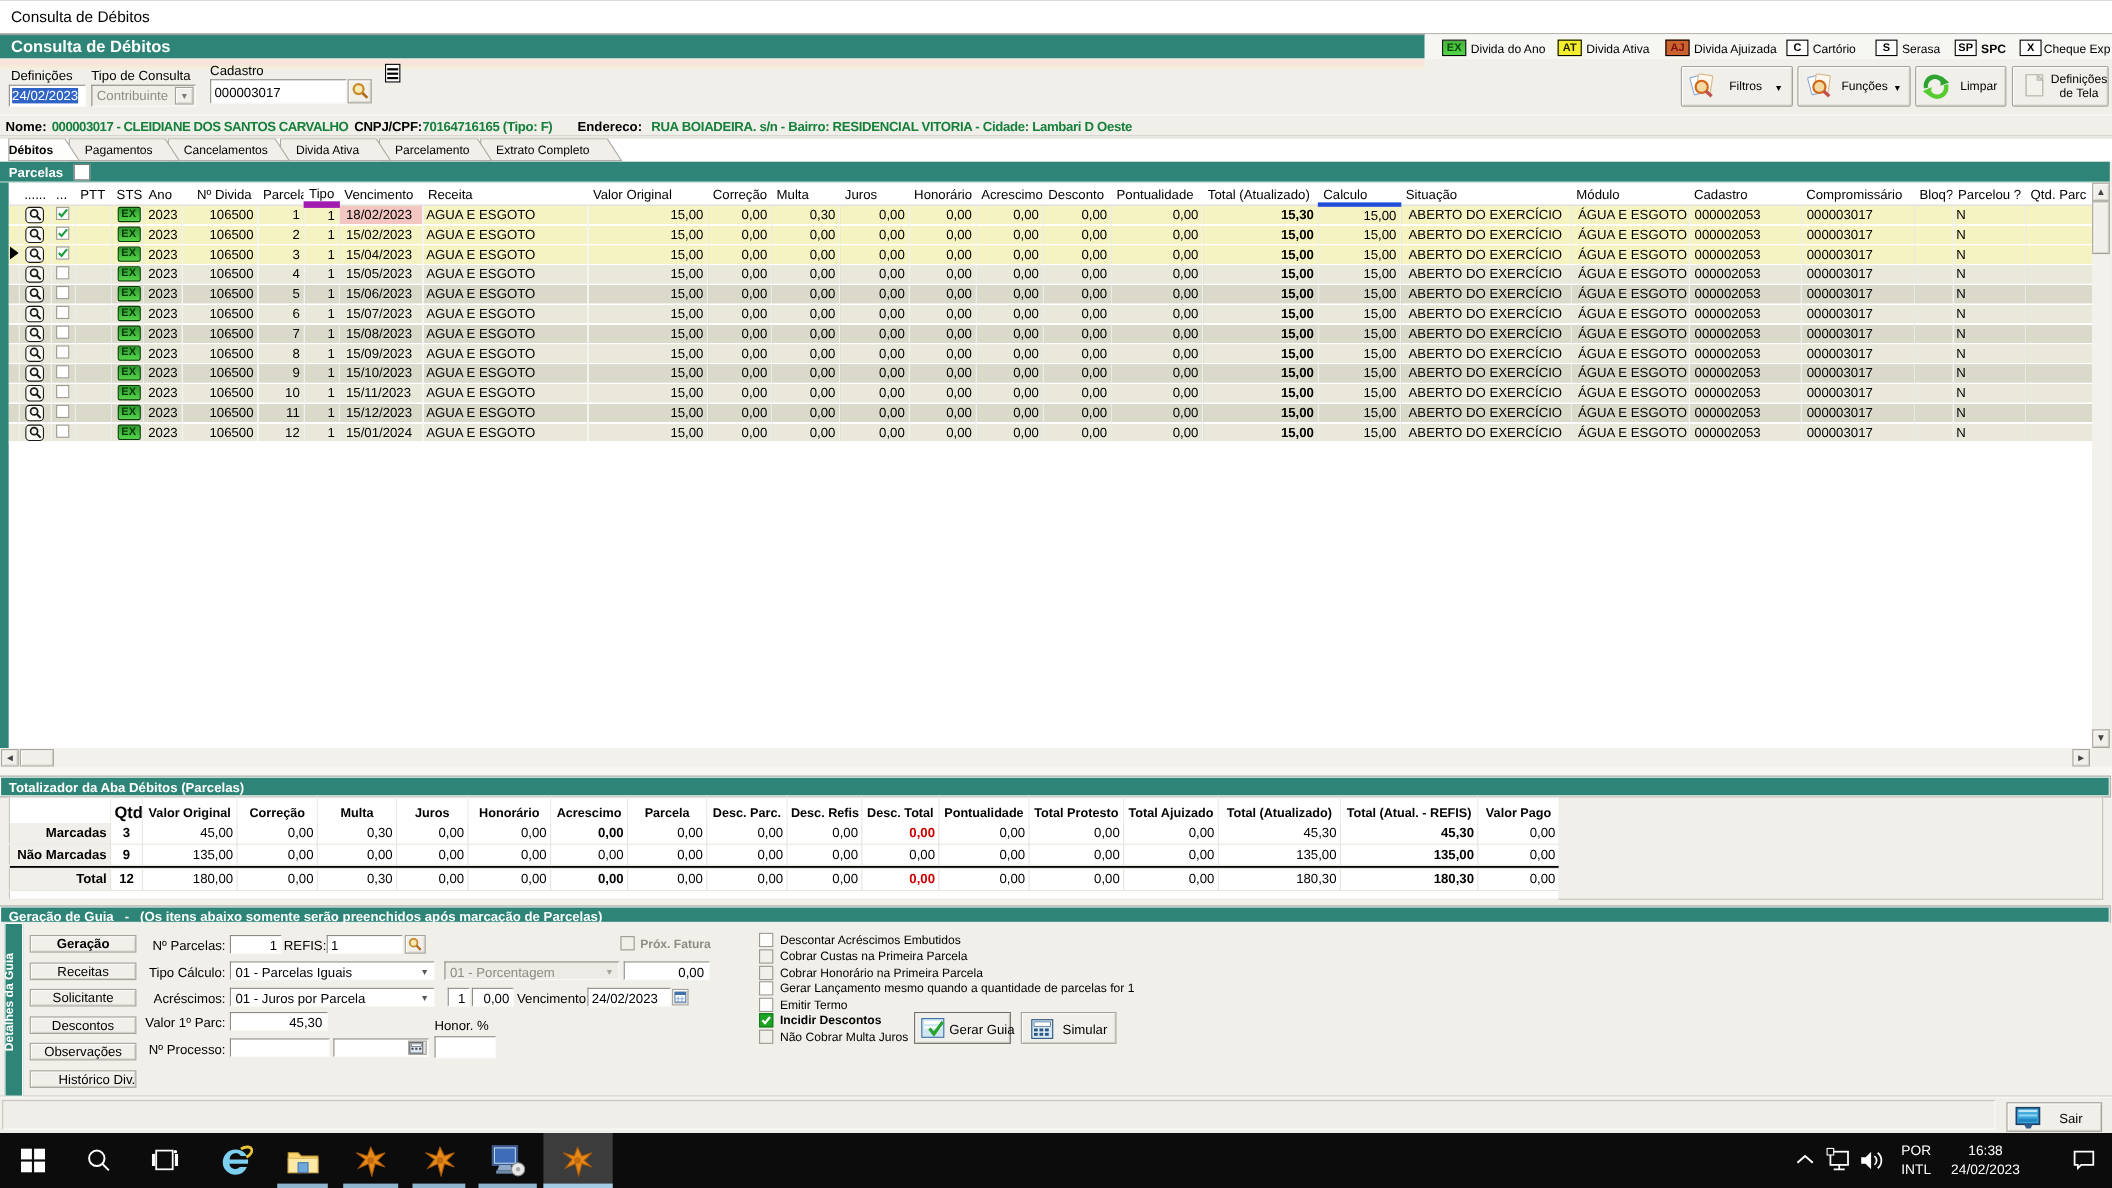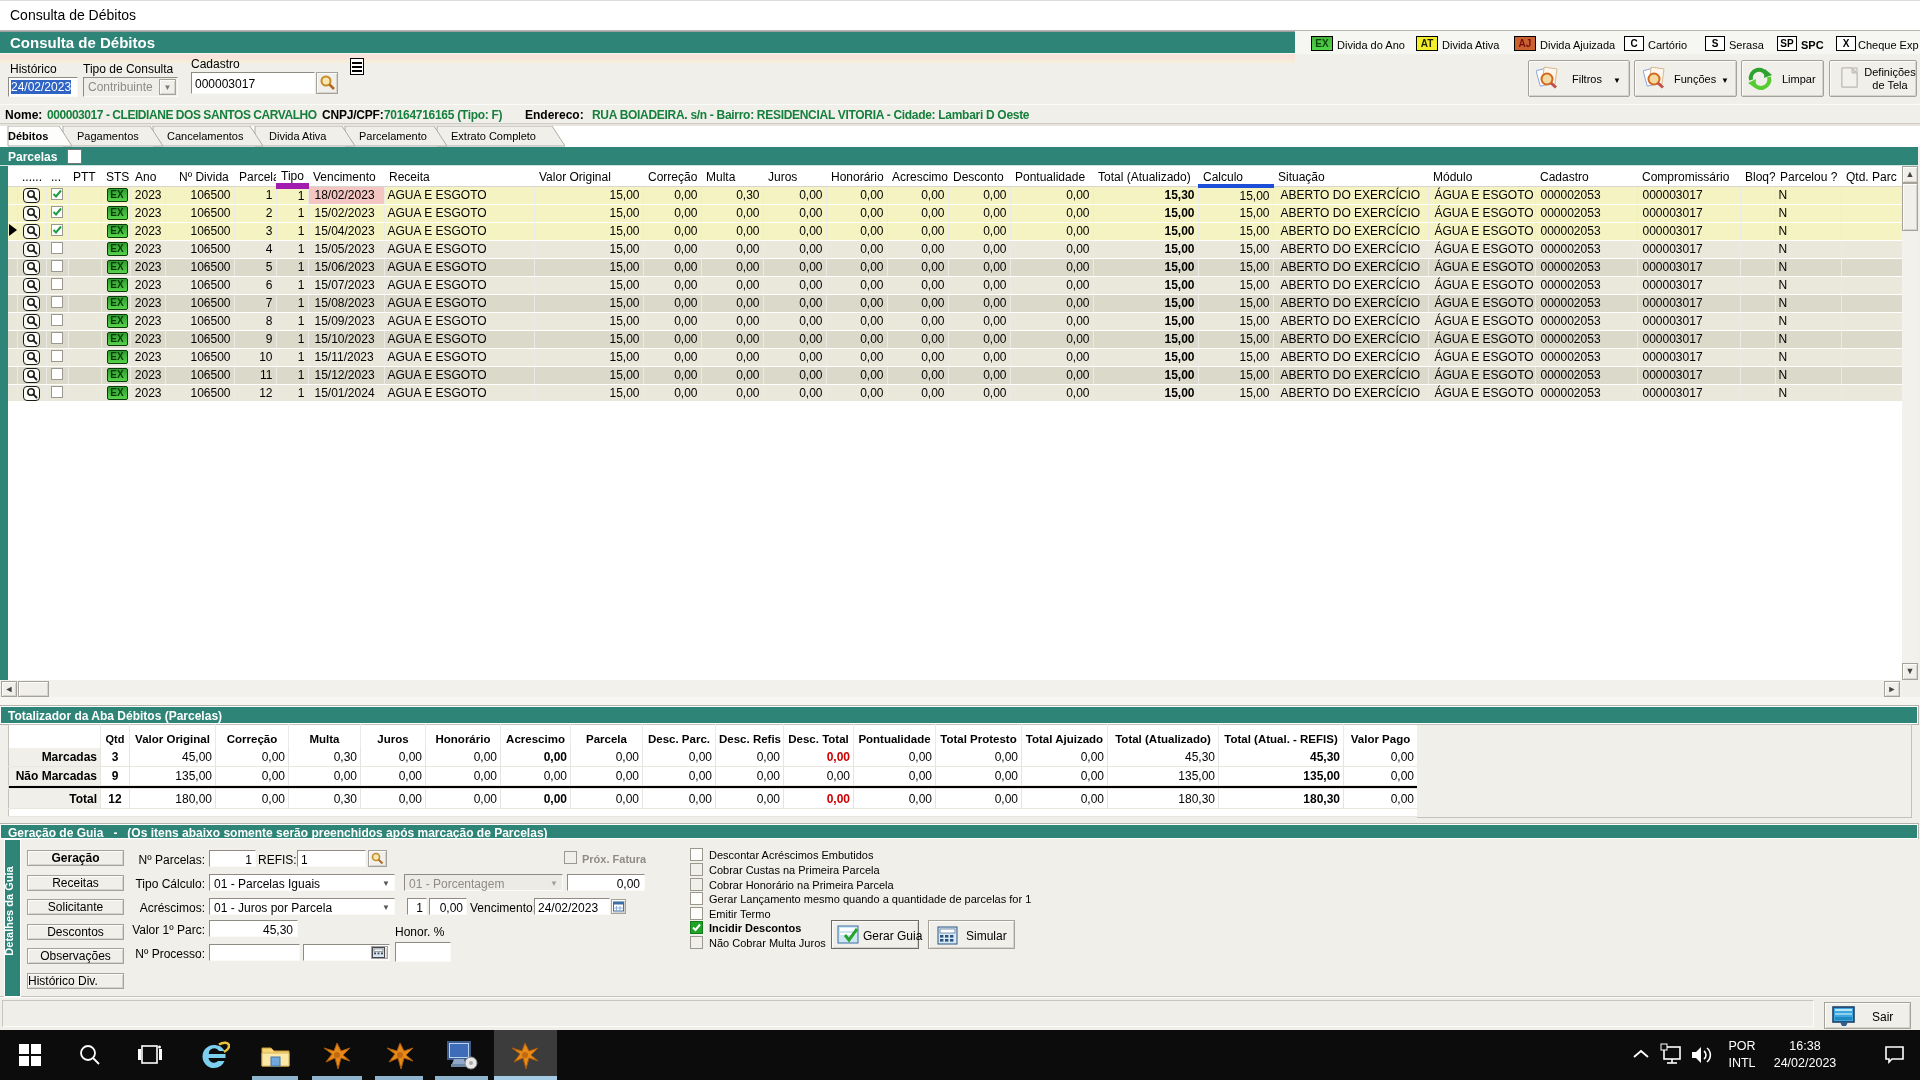--- a/index.html
+++ b/index.html
@@ -35,21 +35,21 @@
 <div class="abs" style="left:1624px;top:36px;width:20px;height:15px;border:1px solid #000;background:#fff;color:#000;font-weight:bold;font-size:10px;text-align:center;line-height:13px;">C</div>
 <div class="abs f11" style="left:1648px;top:39px;">Cartório</div>
 <div class="abs" style="left:1705px;top:36px;width:20px;height:15px;border:1px solid #000;background:#fff;color:#000;font-weight:bold;font-size:10px;text-align:center;line-height:13px;">S</div>
 <div class="abs f11" style="left:1729px;top:39px;">Serasa</div>
 <div class="abs" style="left:1777px;top:36px;width:20px;height:15px;border:1px solid #000;background:#fff;color:#000;font-weight:bold;font-size:10px;text-align:center;line-height:13px;">SP</div>
 <div class="abs f11" style="left:1801px;top:39px;font-weight:bold;">SPC</div>
 <div class="abs" style="left:1836px;top:36px;width:20px;height:15px;border:1px solid #000;background:#fff;color:#000;font-weight:bold;font-size:10px;text-align:center;line-height:13px;">X</div>
 <div class="abs f11" style="left:1858px;top:39px;white-space:nowrap;">Cheque Exp</div>
 <div class="abs" style="left:0;top:54px;width:1920px;height:50px;background:#F0EFE9;"></div>
 <div class="abs" style="left:0;top:54px;width:1295px;height:10px;background:linear-gradient(#F9E3DB 40%,#F4EFD8 75%,#F0EFE9);"></div>
-<div class="abs" style="left:10px;top:62px;">Histórico</div>
+<div class="abs" style="left:10px;top:62px;">Definições</div>
 <div class="abs" style="left:83px;top:62px;">Tipo de Consulta</div>
 <div class="abs" style="left:191px;top:57px;">Cadastro</div>
 <div class="abs sunk" style="left:8px;top:77px;width:70px;height:20px;padding:2px 2px;"><span style="background:#2F63C4;color:#fff;">24/02/2023</span></div>
 <div class="abs sunk" style="left:83px;top:77px;width:95px;height:20px;background:#EFEEE9;color:#8F8C84;padding:2px 4px;">Contribuinte<div class="abs btn3d" style="right:1px;top:1px;width:17px;height:16px;text-align:center;color:#7a7a74;font-size:8px;line-height:16px;">▼</div></div>
 <div class="abs sunk" style="left:191px;top:72px;width:124px;height:22px;padding:4px 3px;">000003017</div>
 <div class="abs btn3d" style="left:316px;top:72px;width:22px;height:22px;"><svg width="20" height="20" viewBox="0 0 20 20">
       <circle cx="9" cy="8" r="4.5" fill="#F7E9B0" stroke="#C98A2C" stroke-width="2"></circle>
       <line x1="12.5" y1="11.5" x2="17" y2="16" stroke="#B06A1C" stroke-width="2.5"></line>
     </svg></div>
 <div class="abs" style="left:350px;top:58px;width:14px;height:17px;border:1.5px solid #000;background:#fff;padding:2px 1px;">
@@ -663,21 +663,21 @@
       <col style="width:82px">
       <col style="width:86px">
       <col style="width:86px">
       <col style="width:111px">
       <col style="width:125px">
       <col style="width:74px">
     </colgroup>
     <tbody>
       <tr style="height:23px;">
         <th class="c b" style="font-size:11.5px;padding-top:6px;"></th>
-        <th class="c b" style="font-size:11px;padding-top:6px;">Qtd</th>
+        <th class="c b" style="font-size:15px;padding-top:6px;">Qtd</th>
         <th class="c b" style="font-size:11.5px;padding-top:6px;">Valor Original</th>
         <th class="c b" style="font-size:11.5px;padding-top:6px;">Correção</th>
         <th class="c b" style="font-size:11.5px;padding-top:6px;">Multa</th>
         <th class="c b" style="font-size:11.5px;padding-top:6px;">Juros</th>
         <th class="c b" style="font-size:11.5px;padding-top:6px;">Honorário</th>
         <th class="c b" style="font-size:11.5px;padding-top:6px;">Acrescimo</th>
         <th class="c b" style="font-size:11.5px;padding-top:6px;">Parcela</th>
         <th class="c b" style="font-size:11.5px;padding-top:6px;">Desc. Parc.</th>
         <th class="c b" style="font-size:11.5px;padding-top:6px;">Desc. Refis</th>
         <th class="c b" style="font-size:11.5px;padding-top:6px;">Desc. Total</th>
@@ -761,21 +761,21 @@
 <div class="abs teal" style="left:0;top:824px;width:1918px;height:15px;border:1px solid #fff;outline:1px solid #B5B2AB;"></div>
 <div class="abs wt b" style="left:8px;top:826px;">Geração de Guia&nbsp;&nbsp;&nbsp;-&nbsp;&nbsp;&nbsp;(Os itens abaixo somente serão preenchidos após marcação de Parcelas)</div>
 <div class="abs" style="left:0;top:839px;width:1920px;height:158px;background:#F0EFE9;border-bottom:1px solid #C5C2BB;"></div>
 <div class="abs teal" style="left:4px;top:839px;width:17px;height:158px;border:1px solid #fff;"></div>
 <div class="abs wt b" style="left:-51px;top:905px;width:120px;transform:rotate(-90deg);transform-origin:center;text-align:center;font-size:11px;">Detalhes da Guia</div>
 <div class="abs btn3d" style="left:27px;top:850px;width:97px;height:16px;text-align:center;line-height:15px;font-weight:bold;">Geração</div>
 <div class="abs btn3d" style="left:27px;top:875px;width:97px;height:16px;text-align:center;line-height:15px;">Receitas</div>
 <div class="abs btn3d" style="left:27px;top:899px;width:97px;height:16px;text-align:center;line-height:15px;">Solicitante</div>
 <div class="abs btn3d" style="left:27px;top:924px;width:97px;height:16px;text-align:center;line-height:15px;">Descontos</div>
 <div class="abs btn3d" style="left:27px;top:948px;width:97px;height:16px;text-align:center;line-height:15px;">Observações</div>
-<div class="abs btn3d" style="left:27px;top:973px;width:97px;height:16px;text-align:left;line-height:15px;">Histórico Div.</div>
+<div class="abs btn3d" style="left:27px;top:973px;width:97px;height:16px;text-align:right;line-height:15px;">Histórico Div.</div>
 <div class="abs" style="left:105px;top:853px;width:100px;text-align:right;">Nº Parcelas:</div>
 <div class="abs sunk" style="left:209px;top:850px;width:47px;height:17px;text-align:right;padding:2px 3px;">1</div>
 <div class="abs" style="left:258px;top:853px;">REFIS:</div>
 <div class="abs sunk" style="left:297px;top:850px;width:69px;height:17px;padding:2px 3px;">1</div>
 <div class="abs btn3d" style="left:368px;top:850px;width:19px;height:17px;"><svg width="17" height="15" viewBox="0 0 17 15">
       <circle cx="7" cy="6" r="3.5" fill="#F7E9B0" stroke="#C98A2C" stroke-width="1.6"></circle>
       <line x1="9.6" y1="8.6" x2="13.5" y2="12.5" stroke="#B06A1C" stroke-width="2"></line>
     </svg></div>
 <div class="abs" style="left:105px;top:877px;width:100px;text-align:right;">Tipo Cálculo:</div>
 <div class="abs sunk" style="left:209px;top:874px;width:186px;height:17px;padding:2px 4px;">01 - Parcelas Iguais<span class="abs" style="right:4px;top:4px;font-size:8px;color:#555;">▼</span></div>

